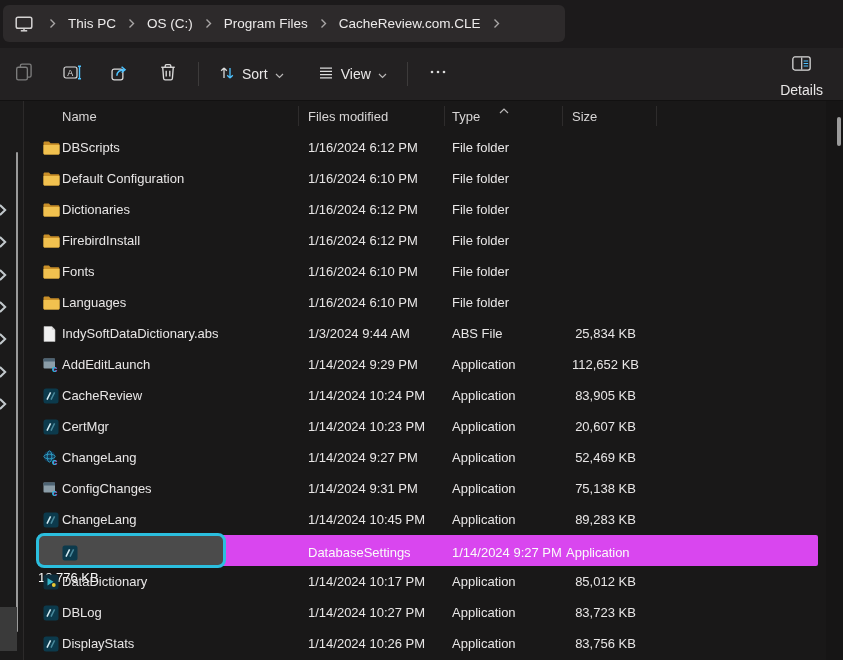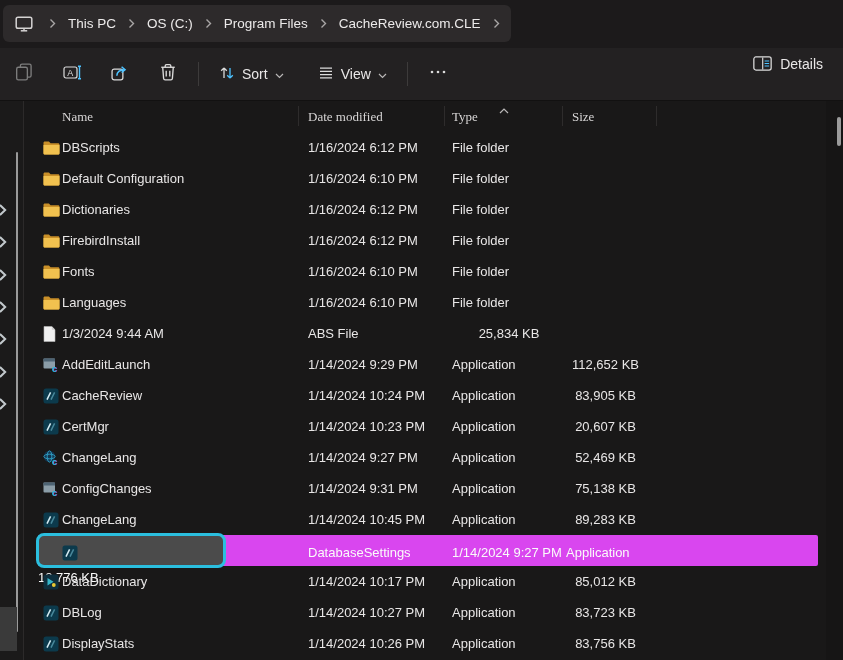--- a/index.html
+++ b/index.html
@@ -1,52 +1,52 @@
 <!DOCTYPE html>
 <html><head>
 <meta charset="utf-8">
 <style>
   html,body{margin:0;padding:0;background:#111;}
   #app{position:relative;width:843px;height:660px;overflow:hidden;background:#191818;
        font-family:"Liberation Sans","DejaVu Sans",sans-serif;color:#e9e7e7;}
 
   
   .topbar{position:absolute;left:0;top:0;width:843px;height:48px;background:#1c1a1b;}
-  .crumb-pill{position:absolute;left:3px;top:5px;width:508px;height:37px;background:#2d2a2b;
+  .crumb-pill{position:absolute;left:3px;top:5px;width:562px;height:37px;background:#2d2a2b;
               border-radius:6px;display:flex;align-items:center;padding-left:12px;box-sizing:border-box;
               font-size:13.5px;color:#eceaea;}
   .cicon{display:flex;align-items:center;margin-right:4px;}
   .bchev{display:flex;align-items:center;margin:0 12px;}
   .crumb{white-space:nowrap;cursor:default;}
   .search-pill{position:absolute;left:574px;top:5px;width:264px;height:37px;background:#2d2a2b;
                border-radius:8px;display:flex;align-items:center;padding:0 13px;box-sizing:border-box;
                font-size:13.5px;color:#cfcccc;margin-top:48px;}
   .search-text{flex:1;white-space:nowrap;overflow:hidden;}
 
   
   .cmdbar{position:absolute;left:0;top:48px;width:843px;height:53px;background:#232122;
           border-bottom:1px solid #121111;display:flex;align-items:center;padding-left:4px;box-sizing:border-box;}
   .cbtn{width:40px;height:36px;display:flex;align-items:center;justify-content:center;border-radius:4px;flex:none;}
   .cbtn-wide{height:36px;display:flex;align-items:center;gap:7px;padding:0 10px;border-radius:4px;
              font-size:14px;color:#e9e7e7;flex:none;}
   .csep{width:1px;height:24px;background:#3d3b3b;margin:0 10px;flex:none;}
-  .details-btn{position:absolute;right:12px;top:8px;height:36px;display:flex;gap:8px;
-               padding:0 8px;border-radius:4px;font-size:14px;color:#e9e7e7;}
+  .details-btn{position:absolute;right:12px;top:8px;height:36px;display:flex;align-items:center;gap:8px;
+               padding:0 8px;border-radius:4px;font-size:14px;color:#e9e7e7;flex-direction:column;}
 
   
   .navrail{position:absolute;left:0;top:101px;width:23px;height:559px;background:#1b1a1a;
            border-right:1px solid #2c2a2a;overflow:hidden;box-sizing:content-box;}
   .rail-chev{position:absolute;left:-1px;width:8px;height:12px;}
   .rail-scroll{position:absolute;left:16px;top:51px;width:2px;height:480px;background:#9a9a9a;border-radius:1px;}
   .rail-block{position:absolute;left:0;top:506px;width:17px;height:44px;background:#3a3a3a;}
 
   
   .filelist{position:absolute;left:35px;top:101px;width:783px;height:559px;}
   .lheader{position:relative;height:31px;font-size:13px;color:#d8d6d6;}
-  .hlabel{position:absolute;top:8px;white-space:nowrap;cursor:default;font-family:Liberation Serif, serif;}
+  .hlabel{position:absolute;top:8px;white-space:nowrap;cursor:default;}
   .h-name{left:27px;} .h-date{left:273px;} .h-type{left:417px;} .h-size{left:537px;}
   .hsep{position:absolute;top:5px;width:1px;height:20px;background:#2e2c2c;}
   .hcaret{position:absolute;left:464px;top:1px;}
 
   .row{position:relative;display:grid;grid-template-columns:5px 19px 246px 144px 114px 79px;
        align-items:center;height:31px;margin-left:3px;width:780px;font-size:13px;color:#e8e6e6;}
   .row>div{position:relative;z-index:1;}
   .c-icon{display:flex;align-items:center;}
   .c-name{white-space:nowrap;overflow:hidden;}
   .c-size{text-align:center;white-space:nowrap;}
@@ -208,21 +208,21 @@
             <path d="M1.5 1.5L6.2 6L1.5 10.5"></path>
           </svg></span>
       </div>
     <div class="rail-scroll"></div>
     <div class="rail-block"></div>
   </div>
 
   <div class="filelist">
     <div class="lheader">
       <span class="hlabel h-name">Name</span>
-      <span class="hlabel h-date">Date modified</span>
+      <span class="hlabel h-date">Files modified</span>
       <span class="hlabel h-type">Type</span>
       <span class="hlabel h-size">Size</span>
       <span class="hcaret"><svg width="10" height="6" viewBox="0 0 10 6" fill="none" stroke="#b9b7b7" stroke-width="1.2">
             <path d="M1 5l4-4 4 4"></path>
           </svg></span>
       <span class="hsep" style="left:263px"></span>
       <span class="hsep" style="left:409px"></span>
       <span class="hsep" style="left:527px"></span>
       <span class="hsep" style="left:621px"></span>
     </div>
@@ -306,20 +306,21 @@
           <div class="c-size"></div>
         </div>
         <div class="row">
           <div class="c-sp"></div>
           <div class="c-icon">
             <svg width="13" height="16" viewBox="0 0 13 16">
               <path d="M1 .5h7.8L12 3.7V15.5H1z" fill="#f0f0f0" stroke="#b9b9b9" stroke-width=".6"></path>
               <path d="M8.8.5L12 3.7H8.8z" fill="#cfcfcf"></path>
             </svg>
           </div>
+          <div class="c-name">IndySoftDataDictionary.abs</div>
           <div class="c-date">1/3/2024 9:44 AM</div>
           <div class="c-type">ABS File</div>
           <div class="c-size">25,834 KB</div>
         </div>
         <div class="row">
           <div class="c-sp"></div>
           <div class="c-icon">
             <svg width="16" height="16" viewBox="0 0 16 16">
               <rect x=".5" y="1.5" width="11.5" height="10" rx="1" fill="#8b9da8"></rect>
               <rect x=".5" y="1.5" width="11.5" height="3" fill="#4d6373"></rect>

